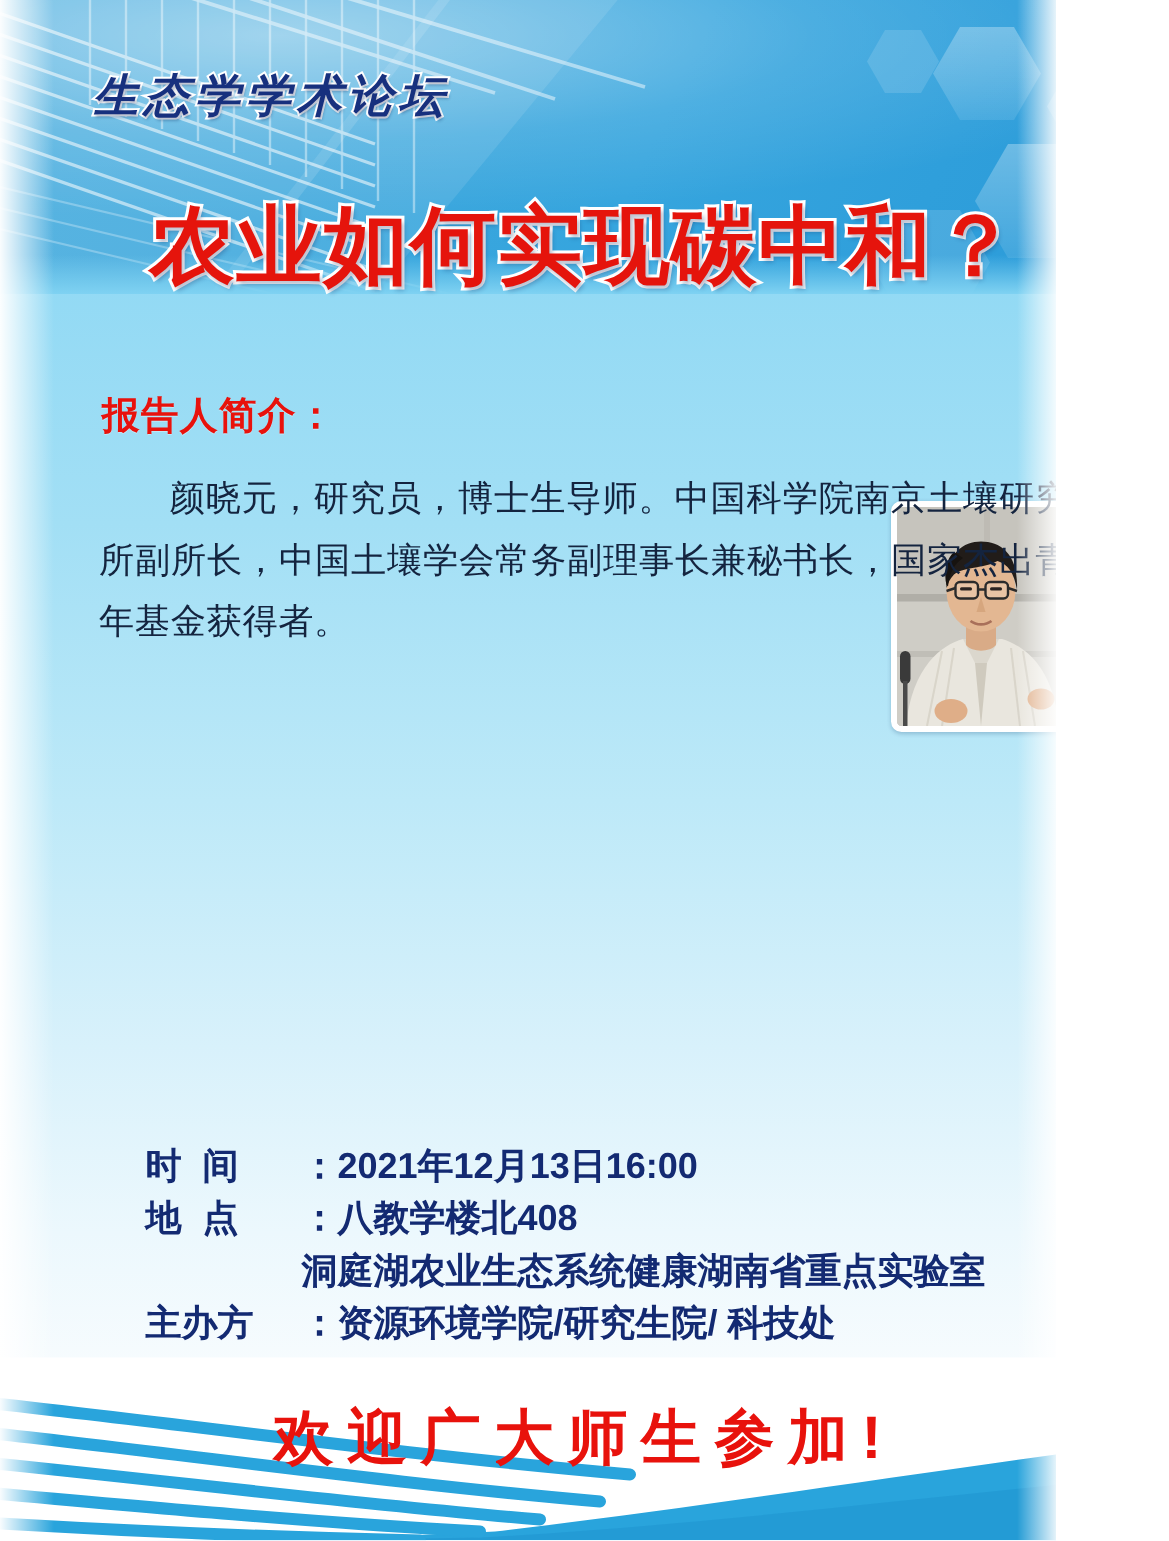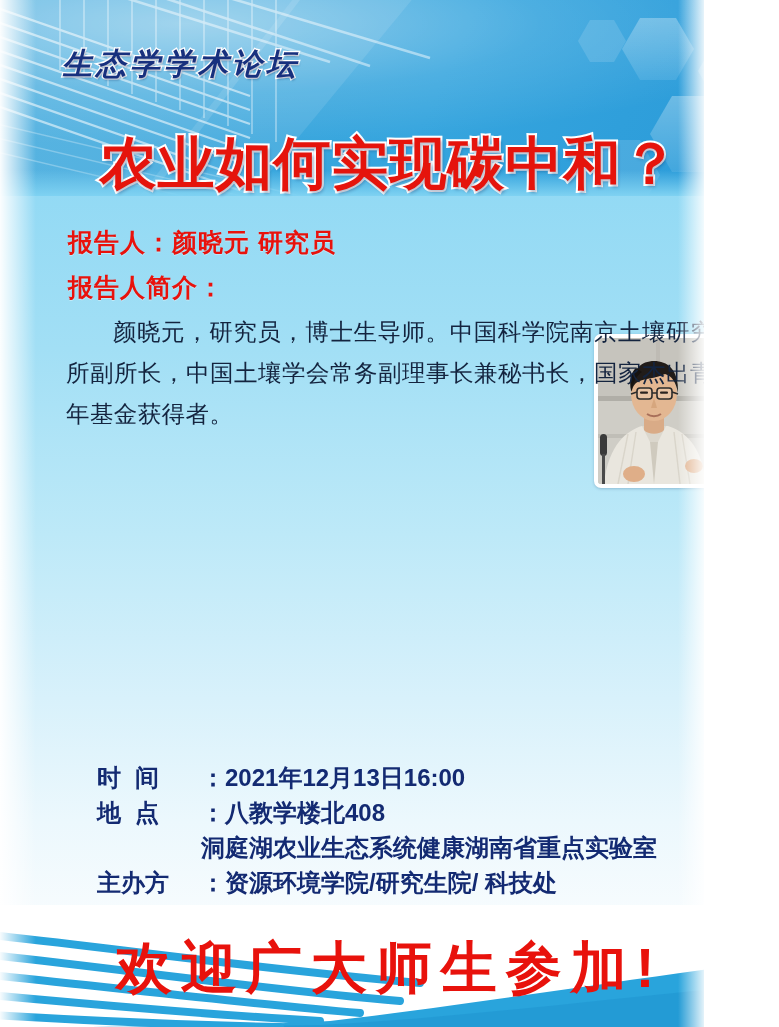--- a/index.html
+++ b/index.html
@@ -77,21 +77,21 @@
 
   
   .red-head{
     position:absolute;left:68px;
     color:#e8120c;font-weight:bold;
     font-size:25px;letter-spacing:1px;
     white-space:nowrap;
     text-shadow:0 1px 0 rgba(255,255,255,.35);
   }
   #speaker-line{top:226px;}
-  #bio-head{top:271px;}
+  #bio-head{top:260px;}
 
   .bio{
     position:absolute;left:66px;top:312px;
     width:648px;
     color:#14243f;
     font-size:23.5px;
     line-height:41px;
     letter-spacing:.4px;
     text-align:justify;
   }
@@ -123,21 +123,21 @@
 
   
   .footer{
     position:absolute;left:0;top:905px;width:779px;height:122px;
     overflow:hidden;background:#ffffff;
   }
   .welcome{
     position:absolute;left:0;top:931px;width:779px;
     text-align:center;
     color:#e8120c;font-weight:bold;
-    font-size:56px;letter-spacing:9px;
+    font-size:40px;letter-spacing:9px;
     white-space:nowrap;
     z-index:3;
   }
 </style>
 </head>
 <body>
 
 <div id="poster">
 
   <div class="body-bg"></div>
@@ -208,21 +208,20 @@
       </g>
     </svg>
 
     <div class="hdr-bottom-fade"></div>
 
     <div class="forum-tag">生态学学术论坛</div>
   </div>
 
   <div class="main-title">农业如何实现碳中和？</div>
 
-  <div class="red-head" id="speaker-line">报告人：颜晓元  研究员</div>
   <div class="red-head" id="bio-head">报告人简介：</div>
 
   <div class="portrait">
     <svg width="112" height="146" viewBox="0 0 112 146">
       <rect x="0" y="0" width="112" height="146" fill="#cfcdc6"></rect>
       <rect x="0" y="0" width="112" height="58" fill="#c6c4bd"></rect>
       <rect x="0" y="58" width="112" height="5" fill="#b0aea7"></rect>
       <rect x="0" y="96" width="112" height="4" fill="#b6b4ad" opacity=".6"></rect>
       <rect x="58" y="0" width="4" height="58" fill="#bab8b1" opacity=".7"></rect>
 

